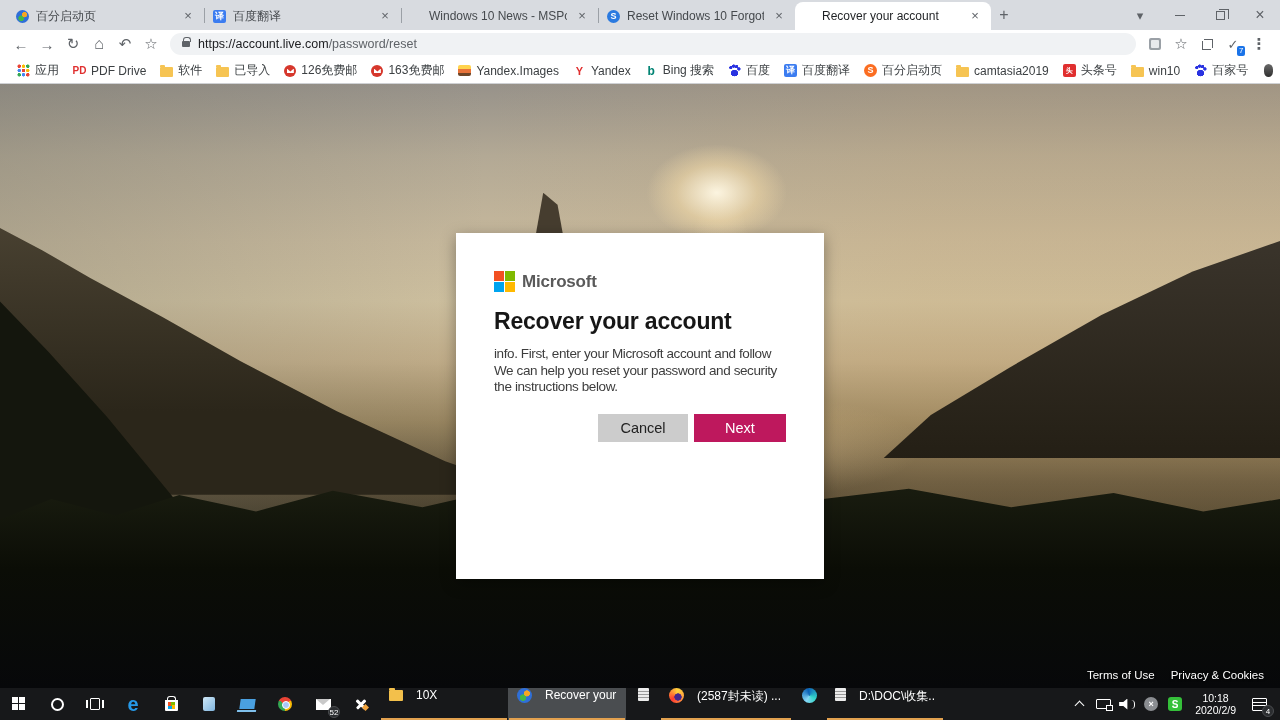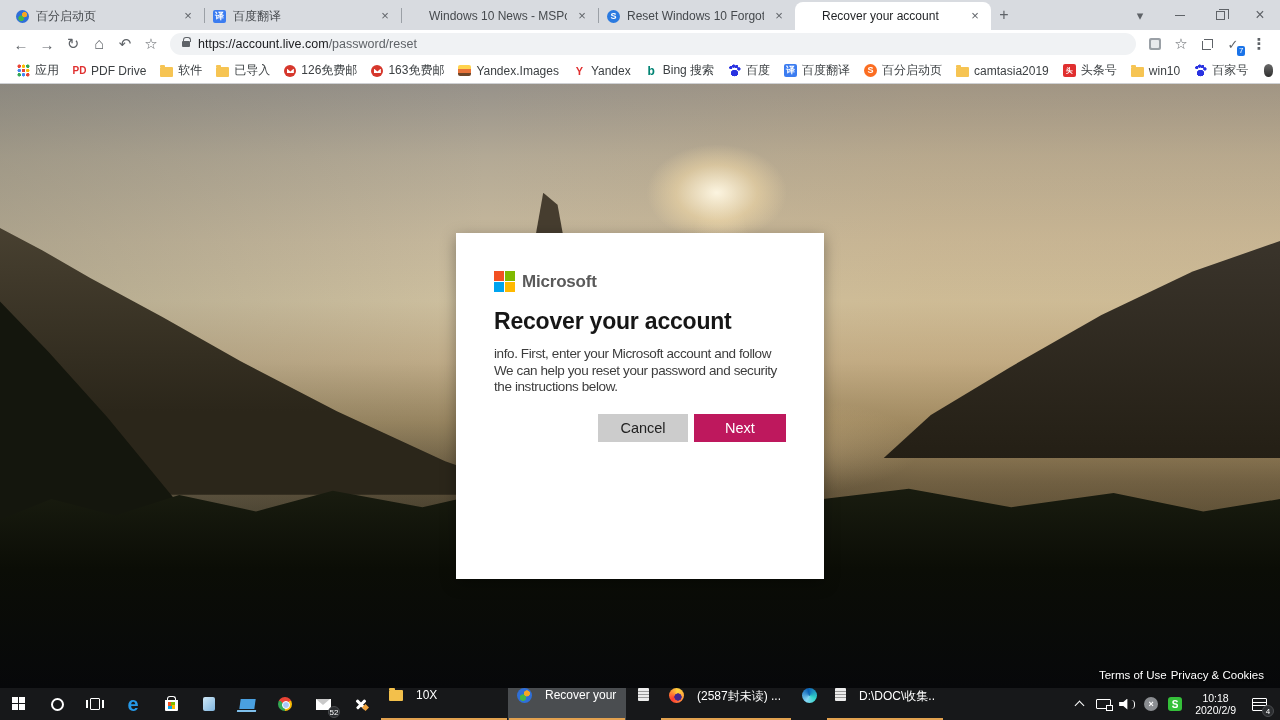--- a/index.html
+++ b/index.html
@@ -132,21 +132,21 @@
   .dlg-body{margin-top:11px;font-size:13.5px;letter-spacing:-.4px;color:#3d3d3d}
   .dlg-body div{line-height:16.5px;white-space:nowrap}
   .dlg-input{margin-top:21px;width:100%;border:none;border-bottom:2px solid #2a5aa5;outline:none;
     font-size:15px;color:#1a1a1a;padding:3px 1px 6px;font-family:inherit;background:transparent;border-radius:0}
   .dlg-input::placeholder{color:#666}
   .dlg-btns{margin-top:18px;display:flex;justify-content:flex-end;gap:6px}
   .btn{height:28px;border:none;font-size:14.5px;font-family:inherit;display:flex;align-items:center;justify-content:center}
   .btn-cancel{width:90px;background:#cccccc;color:#212121}
   .btn-next{width:92px;background:#be185d;color:#fff}
 
-  .page-footer{position:absolute;right:16px;bottom:7px;display:flex;gap:4px;font-size:11.5px;color:#fff;
+  .page-footer{position:absolute;right:16px;bottom:7px;display:flex;gap:16px;font-size:11.5px;color:#fff;
     text-shadow:0 1px 2px rgba(0,0,0,.7)}
 
   
   .taskbar{height:32px;background:#17181a;display:flex;align-items:stretch;flex:none}
   .tb-ico{width:38px;display:flex;align-items:center;justify-content:center;position:relative;flex:none}
   .startflag{width:14px;height:14px;display:grid;grid-template-columns:6px 6px;grid-template-rows:6px 6px;gap:1px}
   .startflag i{background:#fff;display:block}
   .cortana{width:13px;height:13px;border:2px solid #fff;border-radius:50%}
   .taskview{display:flex;align-items:center;gap:2px}
   .taskview i:nth-child(1),.taskview i:nth-child(3){width:2px;height:8px;background:#fff;display:block}

